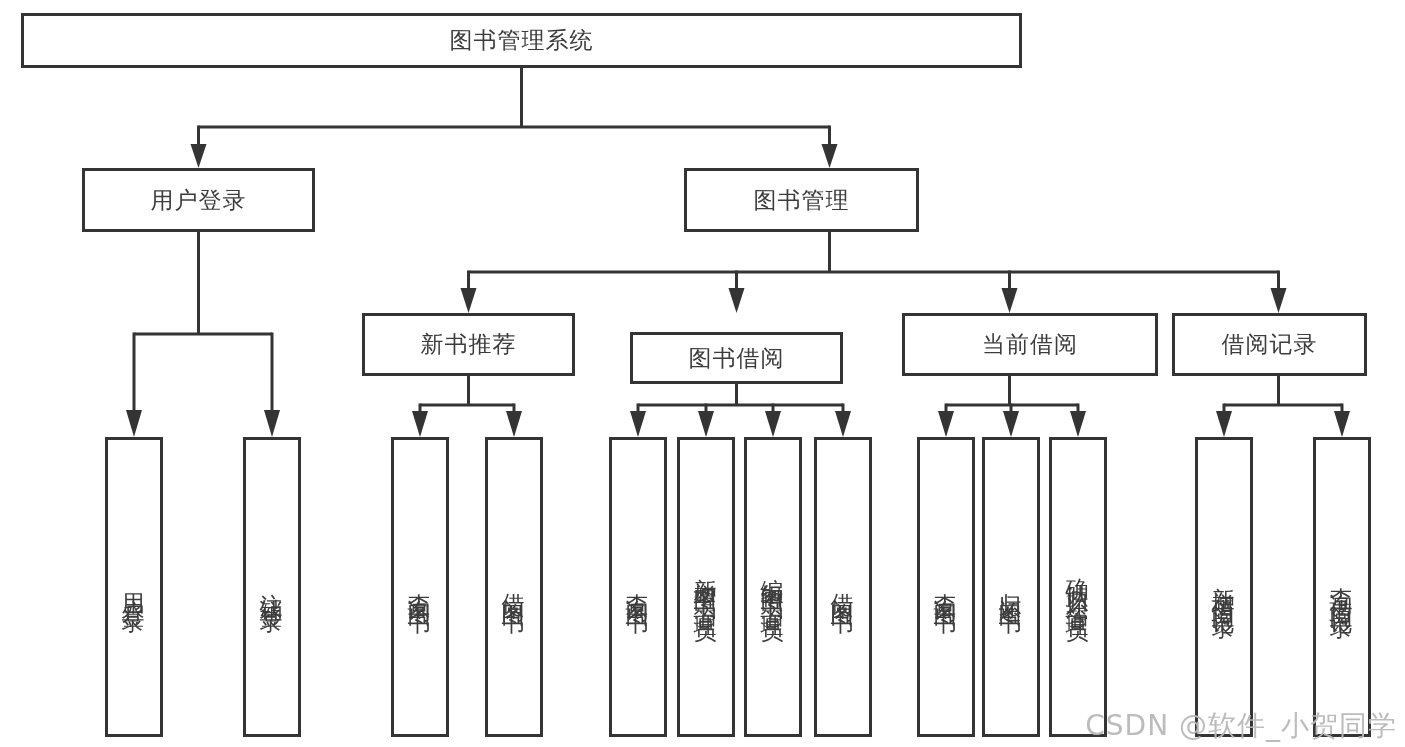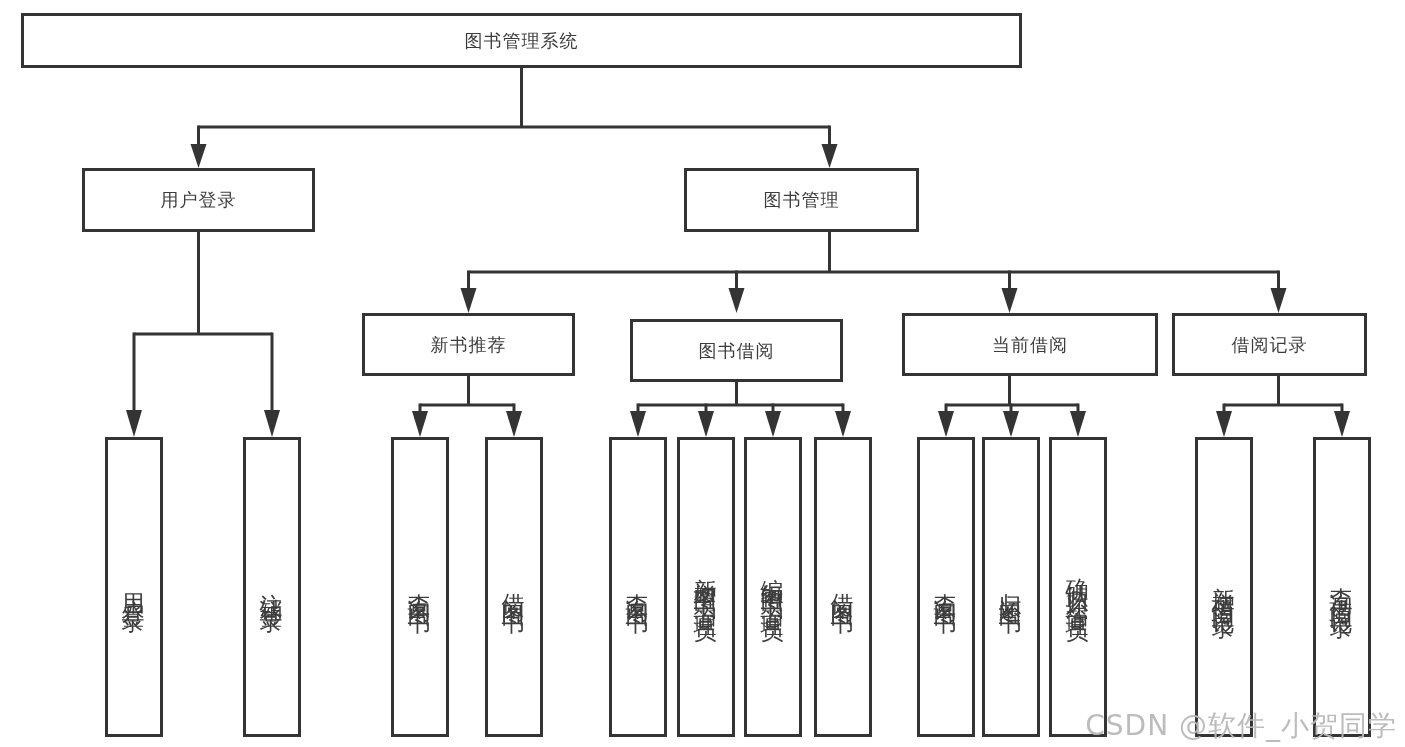--- a/index.html
+++ b/index.html
@@ -25,21 +25,21 @@
   }
   .node {
     position: absolute;
     box-sizing: border-box;
     background: var(--background, #ffffff);
     border: 3px solid var(--line, #343434);
     display: flex;
     align-items: center;
     justify-content: center;
     color: var(--text, #3c3c3c);
-    font-size: 18px;
+    font-size: 23px;
     letter-spacing: 1px;
     white-space: nowrap;
   }
   .leaf {
     writing-mode: vertical-rl;
     text-orientation: mixed;
     font-size: 23px;
     letter-spacing: 6px;
     white-space: normal;
   }
@@ -136,21 +136,21 @@
   <div class="node" style="left:82px; top:168px; width:233px; height:64px;">
     <span>用户登录</span>
   </div>
   <div class="node" style="left:684px; top:168px; width:235px; height:64px;">
     <span>图书管理</span>
   </div>
 
   <div class="node" style="left:362px; top:313px; width:213px; height:63px;">
     <span>新书推荐</span>
   </div>
-  <div class="node" style="left:630px; top:319px; width:213px; height:63px;">
+  <div class="node" style="left:630px; top:332px; width:213px; height:52px;">
     <span>图书借阅</span>
   </div>
   <div class="node" style="left:902px; top:313px; width:256px; height:63px;">
     <span>当前借阅</span>
   </div>
   <div class="node" style="left:1172px; top:313px; width:195px; height:63px;">
     <span>借阅记录</span>
   </div>
 
   <div class="node leaf" style="left:105px; top:437px; width:58px; height:300px;">

